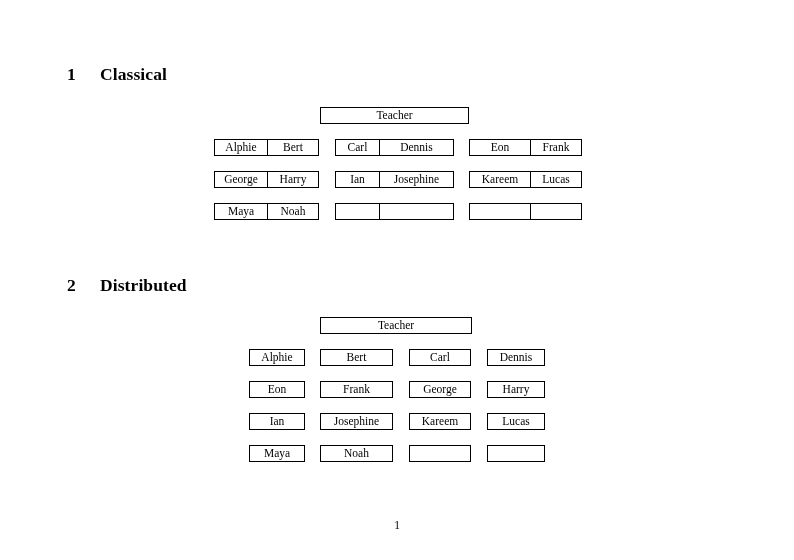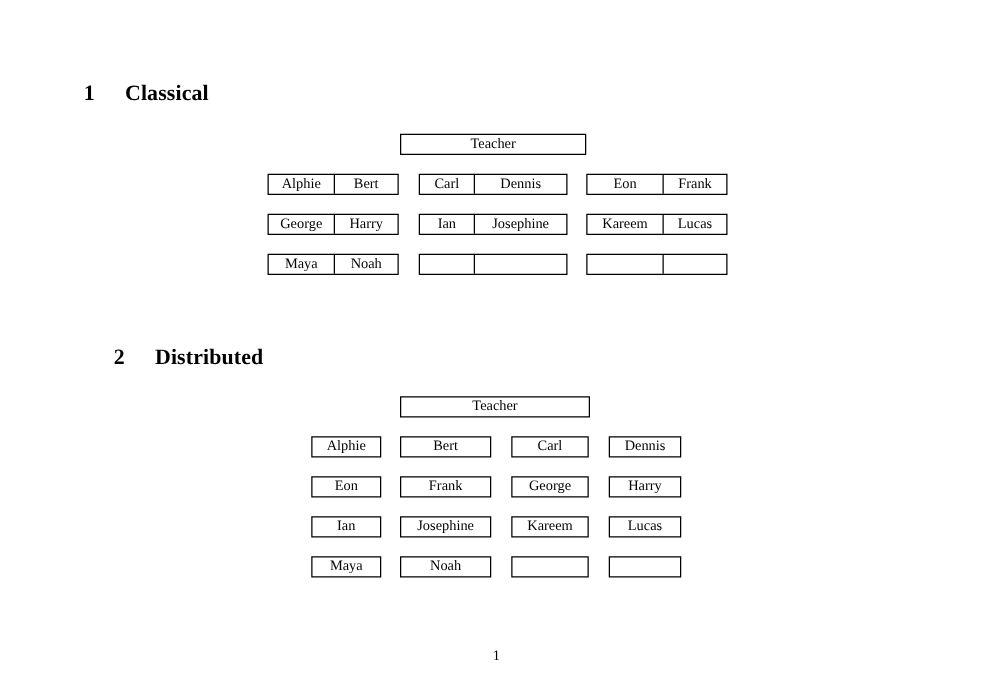--- a/index.html
+++ b/index.html
@@ -23,21 +23,21 @@
     font-size: 17.5px;
     letter-spacing: 0.1px;
     white-space: nowrap;
   }
   .section-heading .sec-num {
     display: inline-block;
     width: 33px;
   }
 
   #heading-classical   { left: 67px; top: 64px; }
-  #heading-distributed { left: 67px; top: 275px; margin-left: 24px; }
+  #heading-distributed { left: 67px; top: 275px; }
 
   
   .diagram {
     position: absolute;
   }
 
   
   .box {
     position: absolute;
     top: 0;

